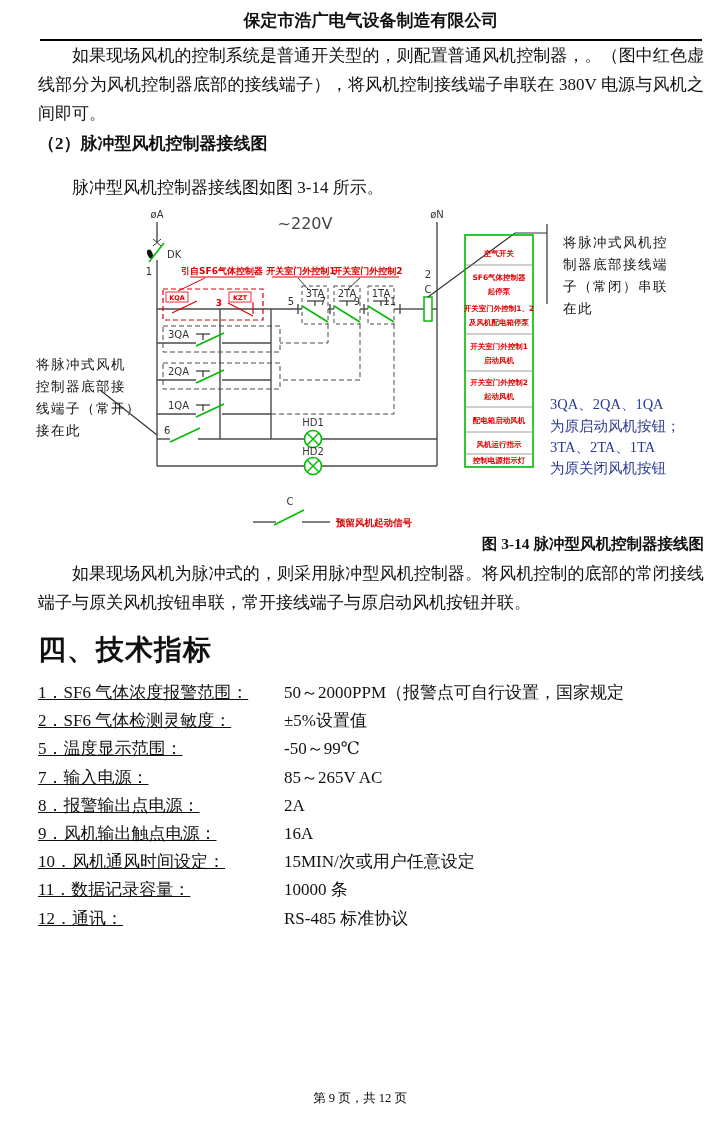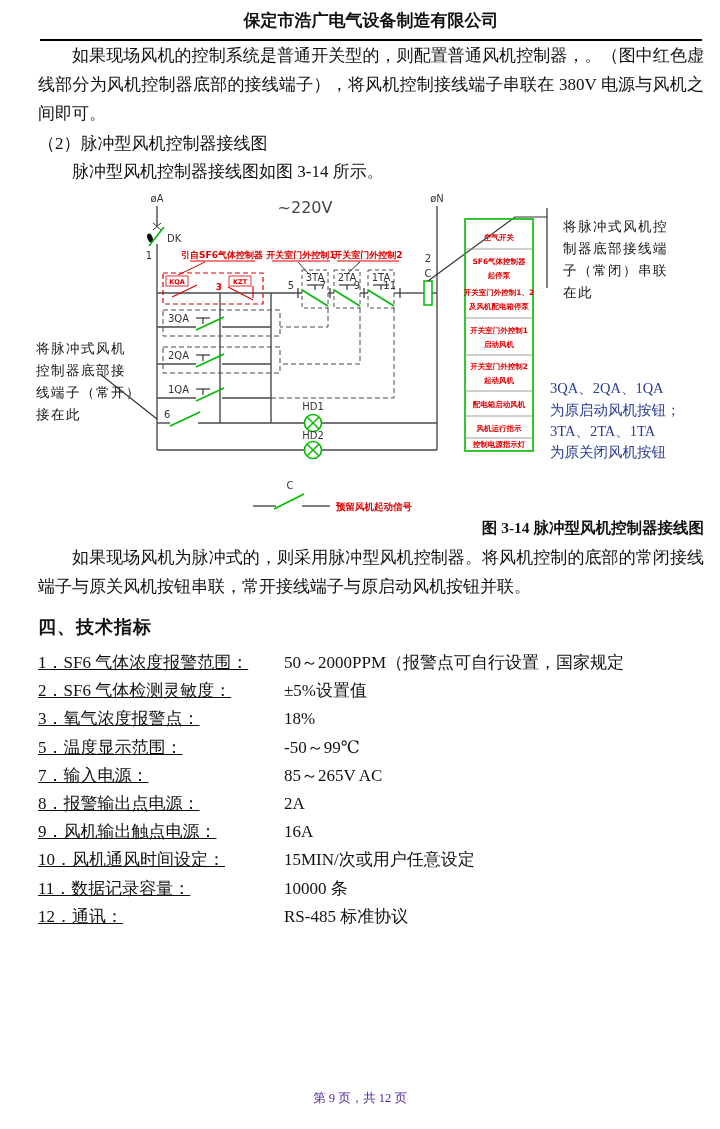--- a/index.html
+++ b/index.html
@@ -14,38 +14,38 @@
   .doc-header{
     text-align:center;font-weight:bold;font-size:17px;
     padding:9px 0 7px 0;margin:0 2px;
     border-bottom:2px solid #000;
   }
   p.body-text{
     font-size:17px;line-height:29px;margin:0;
     text-align:justify;text-indent:2em;
   }
   .p1{margin-top:9px;}
-  .h2{font-size:17px;font-weight:normal;margin:2px 0 0 0;line-height:28px;}
+  .h2{font-size:17px;font-weight:bold;margin:2px 0 16px 0;line-height:28px;}
   .p2{text-indent:2em;font-size:17px;line-height:28px;margin:0;}
   .diagram{position:relative;width:720px;height:330px;margin-left:-38px;}
   .diagram svg{position:absolute;left:0;top:0;}
   .fig-caption{
     text-align:right;font-weight:bold;font-size:15.5px;margin:2px 0 4px 0;
   }
   .h1{
     font-family:"Liberation Sans","DejaVu Sans",sans-serif;
-    font-size:18px;font-weight:bold;margin:14px 0 10px 0;letter-spacing:1px;
+    font-size:28px;font-weight:bold;margin:14px 0 10px 0;letter-spacing:1px;
   }
   .specs{font-size:17px;line-height:28.2px;}
   .spec-row{margin:0;}
   .spec-label{display:inline-block;width:246px;vertical-align:top;text-decoration:underline;}
   .spec-cont{margin:0;}
   .footer{
     position:absolute;left:0;top:1090px;width:720px;
-    text-align:center;font-size:12.5px;color:#4c1d95;
+    text-align:center;font-size:12.5px;color:#000000;
   }
   
   text{font-family:"DejaVu Sans","Liberation Sans",sans-serif;fill:#333;}
   .cad{font-size:10px;}
   .cad-big{font-size:16px;fill:#444;}
   .red-note{fill:#dd0000;font-weight:bold;font-size:9px;}
   .red-tiny{fill:#dd0000;font-weight:bold;font-size:6.5px;}
   .legend-t{fill:#e00000;font-weight:bold;font-size:7.5px;}
   .blk-note{font-family:"Liberation Serif","DejaVu Serif",serif;font-size:13.5px;fill:#111;letter-spacing:1.5px;}
   .blue-t{font-family:"Liberation Serif","DejaVu Serif",serif;font-size:14.5px;fill:#2a3a92;}
@@ -274,21 +274,20 @@
 
     <div class="fig-caption">图 3-14 脉冲型风机控制器接线图</div>
 
     <p class="body-text">如果现场风机为脉冲式的，则采用脉冲型风机控制器。将风机控制的底部的常闭接线端子与原关风机按钮串联，常开接线端子与原启动风机按钮并联。</p>
 
     <div class="h1">四、技术指标</div>
 
     <div class="specs">
       <div class="spec-row"><span class="spec-label">1．SF6 气体浓度报警范围：</span><span>50～2000PPM（报警点可自行设置，国家规定</span></div>
       <div class="spec-row"><span class="spec-label">2．SF6 气体检测灵敏度：</span><span>±5%设置值</span></div>
-      <div class="spec-row"><span class="spec-label">3．氧气浓度报警点：</span><span>18%</span></div>
       <div class="spec-row"><span class="spec-label">5．温度显示范围：</span><span>-50～99℃</span></div>
       <div class="spec-row"><span class="spec-label">7．输入电源：</span><span>85～265V AC</span></div>
       <div class="spec-row"><span class="spec-label">8．报警输出点电源：</span><span>2A</span></div>
       <div class="spec-row"><span class="spec-label">9．风机输出触点电源：</span><span>16A</span></div>
       <div class="spec-row"><span class="spec-label">10．风机通风时间设定：</span><span>15MIN/次或用户任意设定</span></div>
       <div class="spec-row"><span class="spec-label">11．数据记录容量：</span><span>10000 条</span></div>
       <div class="spec-row"><span class="spec-label">12．通讯：</span><span>RS-485 标准协议</span></div>
     </div>
 
   </div>

